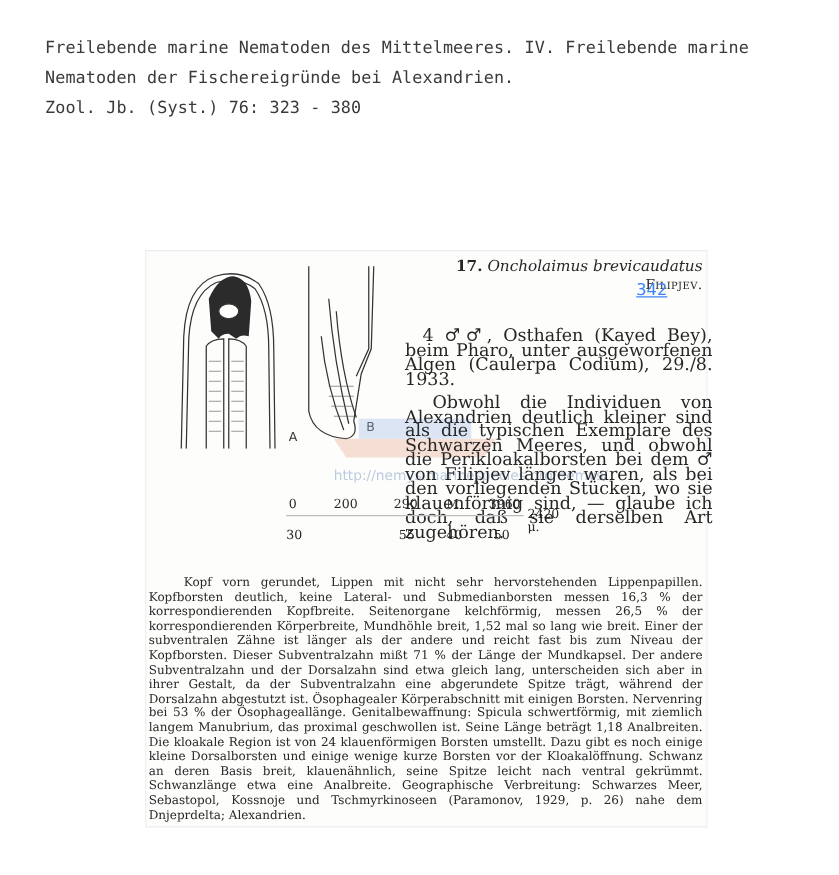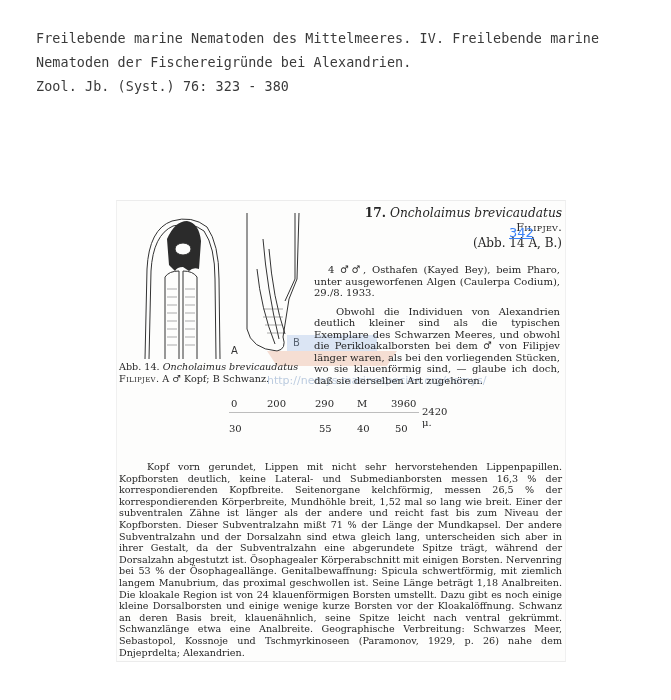--- a/index.html
+++ b/index.html
@@ -30,21 +30,21 @@
     .caption i { font-style: italic; }
     .sc { font-variant: small-caps; letter-spacing: 0.3px; }
 
     .species-head { position: absolute; left: 190px; top: 4px; width: 255px; text-align: right; }
     .species-head .t1 { font-size: 12.2px; line-height: 16px; }
     .species-head .t1 b { font-weight: bold; }
     .species-head .t2 { font-size: 11px; line-height: 14px; }
     .species-head .t3 { font-size: 12px; line-height: 17px; }
     .pencil { position: absolute; left: 392px; top: 24px; font-family: "DejaVu Sans", sans-serif; font-size: 13px; color: #3b82f6; text-decoration: underline; }
 
-    .right-col { position: absolute; left: 197px; top: 63px; width: 246px; font-size: 10px; line-height: 11.5px; text-align: justify; }
+    .right-col { position: absolute; left: 207px; top: 63px; width: 246px; font-size: 14px; line-height: 11.5px; text-align: justify; }
     .right-col p { margin: 0; text-indent: 14px; }
     .right-col p + p { margin-top: 7px; text-indent: 22px; }
 
     .masse { position: absolute; left: 28px; top: 181px; font-size: 10.2px; white-space: nowrap; }
     .formula { position: absolute; left: 112px; top: 197px; width: 220px; font-size: 10px; }
     .formula .row { position: relative; height: 14px; }
     .formula .row span { position: absolute; }
     .formula .bar { position: absolute; left: 0; top: 14px; width: 190px; border-top: 1px solid #bdbdbd; }
     .formula .total { position: absolute; left: 193px; top: 8px; }
 
@@ -109,34 +109,27 @@
     <span class="fig-label" style="left:104px; top:136px;">A</span>
     <span class="fig-label" style="left:166px; top:128px;">B</span>
   </div>
 
   <svg class="watermark" viewBox="0 0 150 60">
     <path d="M10 30 L140 30 L130 45 L20 45 Z" fill="#e8a58a"></path>
     <path d="M30 14 L120 14 L120 30 L30 30 Z" fill="#9dbbe6"></path>
   </svg>
   <span class="wm-url">http://nemys.marinespecies.org/nemys/</span>
 
-  <div class="caption">
-    <span>Abb. 14.</span>
-    <i>Oncholaimus brevicaudatus</i><br>
-    <span class="sc">Filipjev.</span>
-    <span>A ♂ Kopf;  B Schwanz.</span>
-  </div>
 
   <div class="species-head">
     <div class="t1">
       <b>17.</b>
       <i>Oncholaimus brevicaudatus</i>
     </div>
     <div class="t2 sc">Filipjev.</div>
-    <div class="t3">(Abb. 14  A,  B.)</div>
   </div>
   <span class="pencil">342</span>
 
   <div class="right-col">
     <p>4 ♂♂, Osthafen (Kayed Bey), beim Pharo, unter ausgeworfenen Algen (Caulerpa Codium), 29./8. 1933.</p>
     <p>Obwohl die Individuen von Alexandrien deutlich kleiner sind als die typischen Exemplare des Schwarzen Meeres, und obwohl die Perikloakalborsten bei dem ♂ von Filipjev länger waren, als bei den vorliegenden Stücken, wo sie klauenförmig sind, — glaube ich doch, daß sie derselben Art zugehören.</p>
   </div>
 
 
   <div class="formula">

